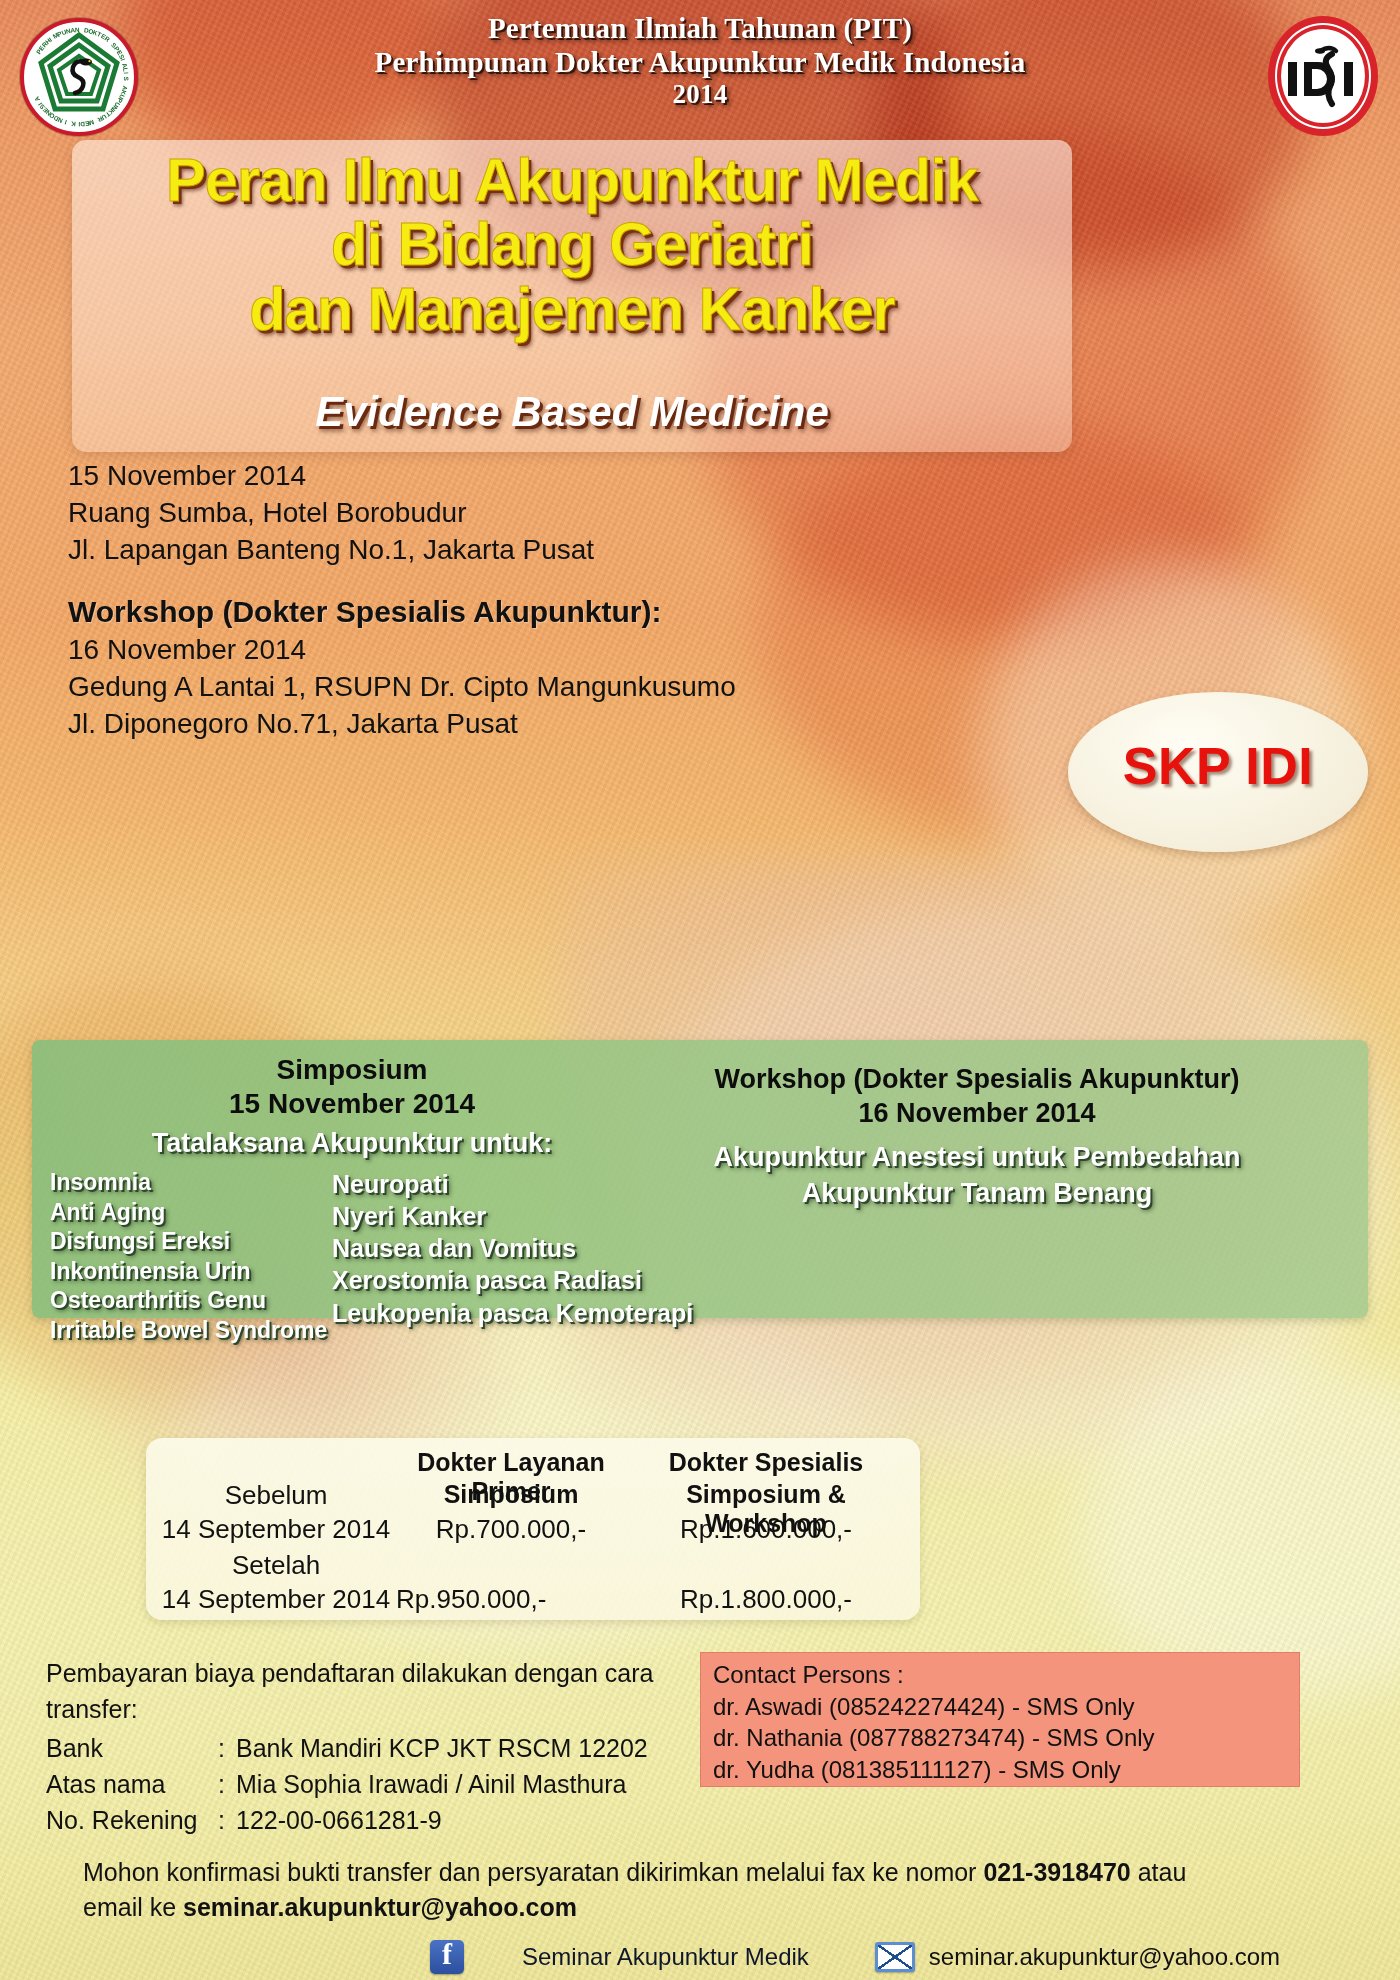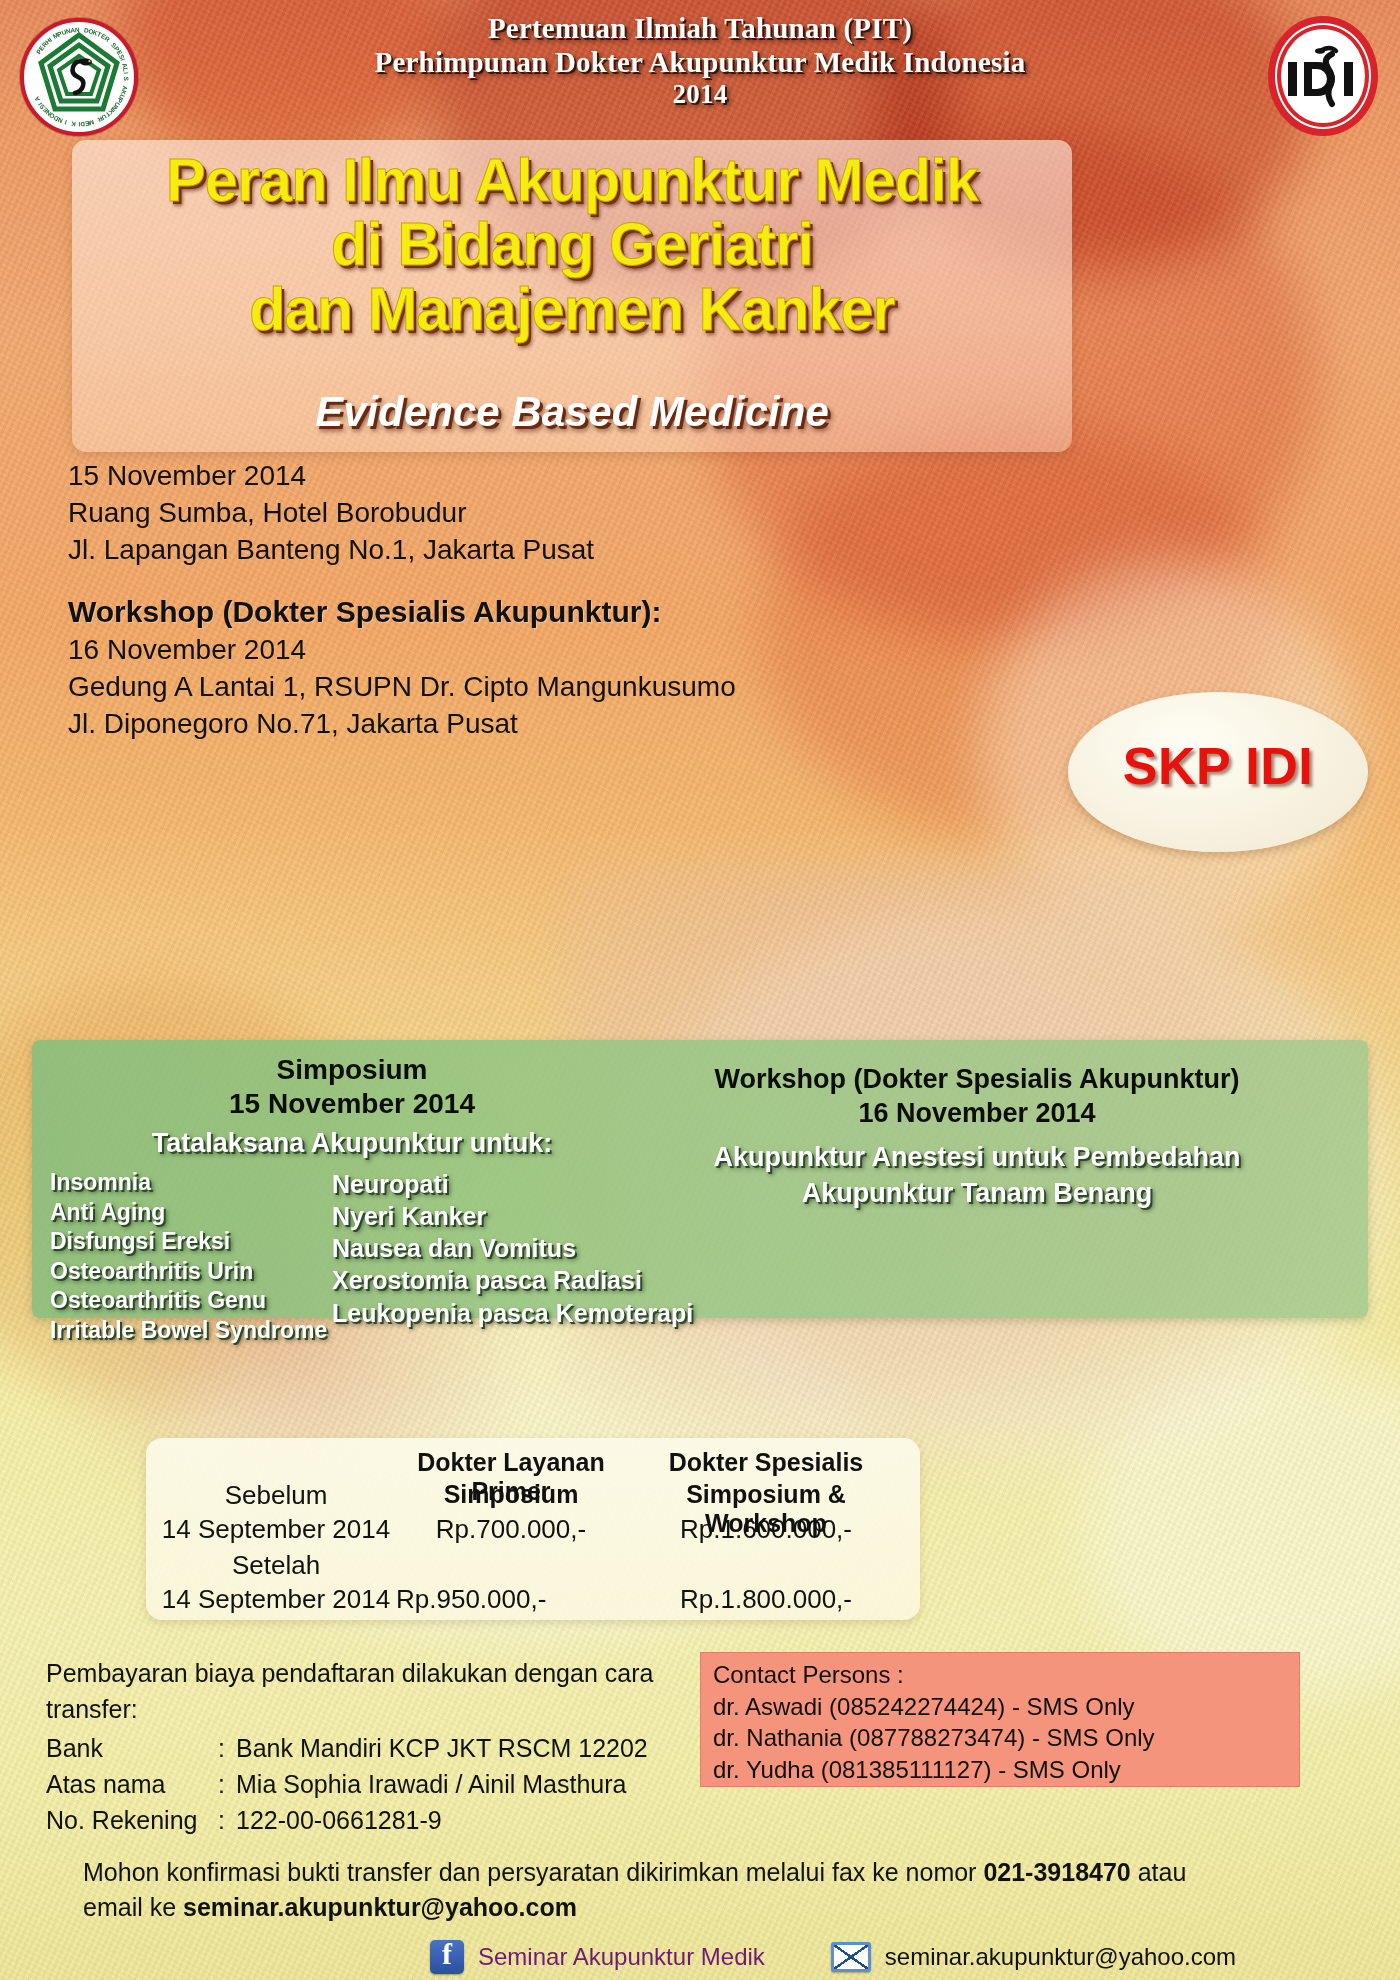--- a/index.html
+++ b/index.html
@@ -283,21 +283,21 @@
     width:34px; height:34px; border-radius:5px; flex:none;
     background:linear-gradient(to bottom,#4a72c4,#2c4f9e);
     position:relative;
     box-shadow:0 1px 2px rgba(0,0,0,.35);
   }
   .fb-icon:after{
     content:"f"; position:absolute; left:0; top:-3px; width:100%;
     text-align:center; color:#fff; font-weight:bold; font-size:30px;
     font-family:"Liberation Serif", serif;
   }
-  .social .fbtxt{ font-size:24px; color:#701a75; margin-right:52px; }
+  .social .fbtxt{ font-size:24px; color:#0f172a; margin-right:52px;margin-left:44px; }
   .mail-icon{
     width:40px; height:30px; flex:none; position:relative;
     background:#ffffff; border:3px solid #5d8fd0; border-radius:3px;
     box-shadow:0 1px 2px rgba(0,0,0,.3);
   }
   .mail-icon:before{
     content:""; position:absolute; left:0; top:0; width:100%; height:100%;
     background:
       linear-gradient(to bottom right, transparent calc(50% - 1.2px), #1d4f8a calc(50% - 1.2px), #1d4f8a calc(50% + 1.2px), transparent calc(50% + 1.2px)),
       linear-gradient(to bottom left, transparent calc(50% - 1.2px), #1d4f8a calc(50% - 1.2px), #1d4f8a calc(50% + 1.2px), transparent calc(50% + 1.2px));
@@ -443,21 +443,21 @@
 
   <div class="green">
     <div class="title-dark g-sim-title">Simposium</div>
     <div class="title-dark g-sim-date">15 November 2014</div>
     <div class="g-tata wtxt">Tatalaksana Akupunktur untuk:</div>
 
     <div class="col-l" id="topics-col-left">
         <div class="wtxt">Insomnia</div>
         <div class="wtxt ital">Anti Aging</div>
         <div class="wtxt">Disfungsi Ereksi</div>
-        <div class="wtxt">Osteoarthritis Urin</div>
+        <div class="wtxt">Inkontinensia Urin</div>
         <div class="wtxt ital">Osteoarthritis Genu</div>
         <div class="wtxt ital">Irritable Bowel Syndrome</div>
       </div>
     <div class="col-r" id="topics-col-right">
         <div class="wtxt">Neuropati</div>
         <div class="wtxt">Nyeri Kanker</div>
         <div class="wtxt">Nausea dan Vomitus</div>
         <div class="wtxt">Xerostomia pasca Radiasi</div>
         <div class="wtxt">Leukopenia pasca Kemoterapi</div>
       </div>

